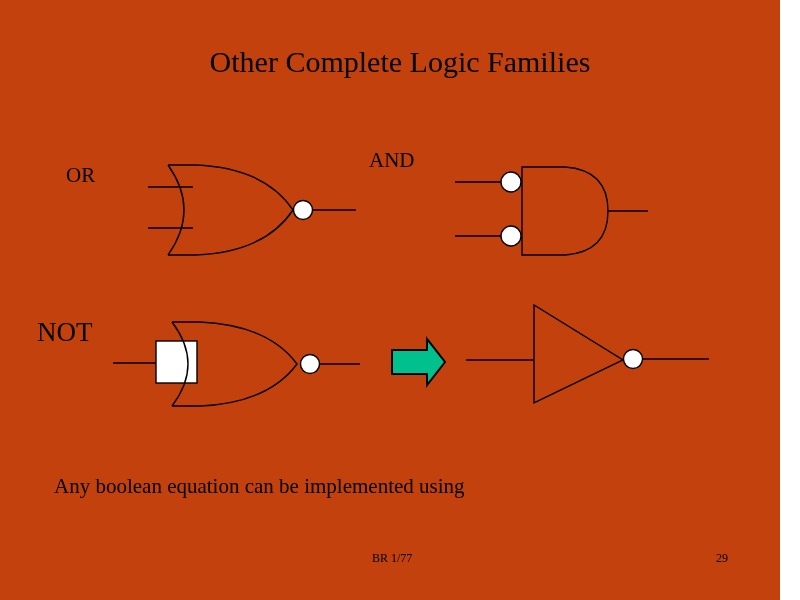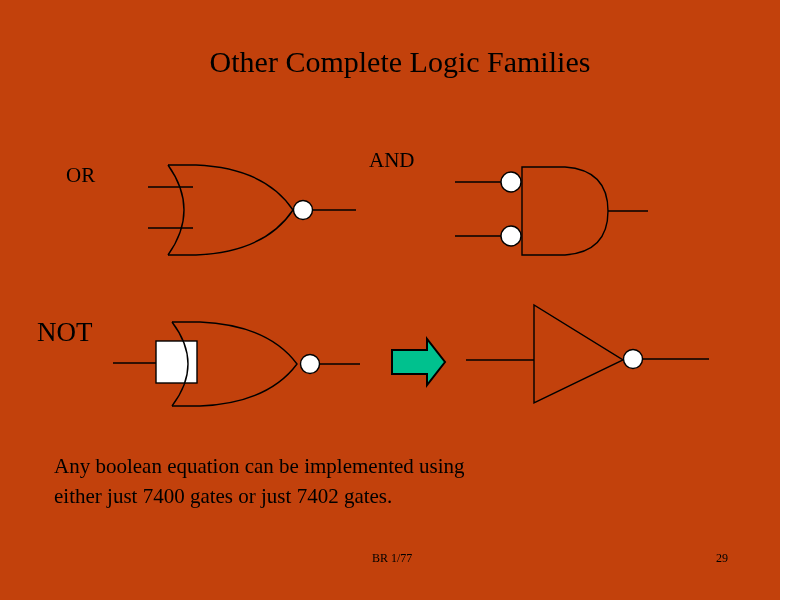--- a/index.html
+++ b/index.html
@@ -42,21 +42,21 @@
   #intro-text {
     left: 32px;
     top: 110px;
     font-size: 21px;
   }
   #label-or   { left: 46px;  top: 163px; font-size: 21px; margin-left: 20px; }
   #label-and  { left: 369px; top: 148px; font-size: 21px; text-align: right; }
   #label-not  { left: 37px;  top: 317px; font-size: 27px; }
   #conclusion-text {
     left: 54px;
-    top: 452px;
+    top: 472px;
     font-size: 21px;
     line-height: 1.42;
   }
   #footer-credit {
     left: 372px;
     top: 551px;
     font-size: 12px;
   }
   #footer-pagenum {
     left: 716px;
@@ -131,19 +131,19 @@
 
   <div class="txt" id="slide-title">Other Complete Logic Families</div>
 
 
   <div class="txt" id="label-or">OR</div>
 
   <div class="txt" id="label-and">AND</div>
 
   <div class="txt" id="label-not">NOT</div>
 
-  <div class="txt" id="conclusion-text"><span>Any boolean equation can be implemented using</span><br><span>either just 7400 gates or just 7402 gates.</span></div>
+  <div class="txt" id="conclusion-text"><span>Any boolean equation can be implemented using</span><br></div>
 
   <div class="txt" id="footer-credit">BR 1/77</div>
 
   <div class="txt" id="footer-pagenum">29</div>
 
 </div>
 
 </body></html>

